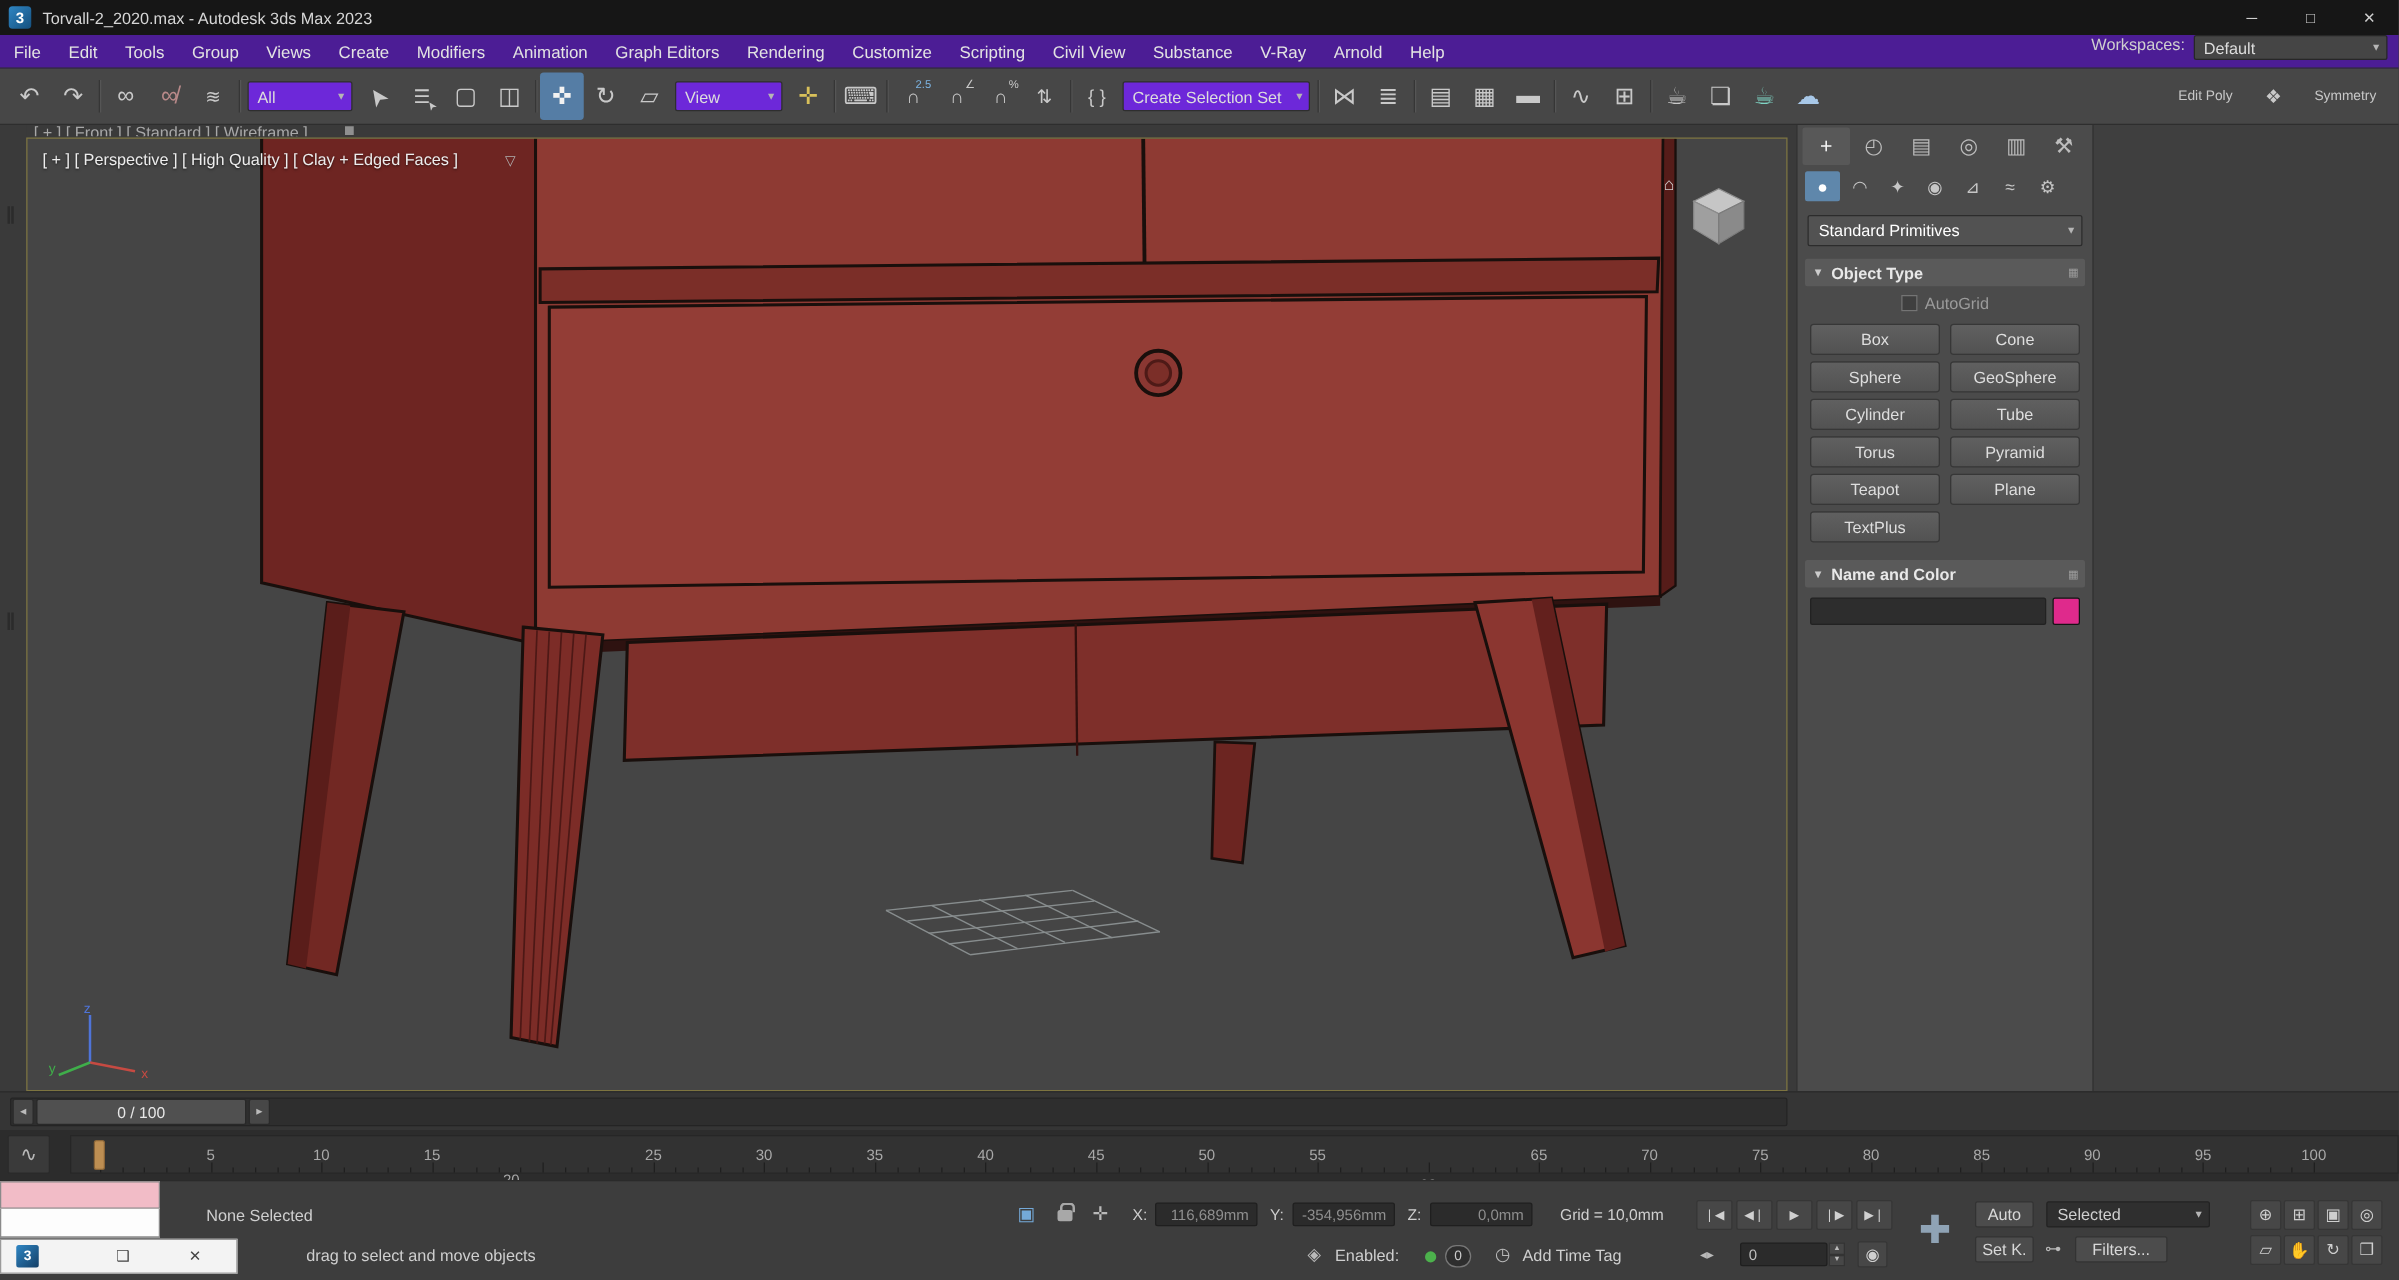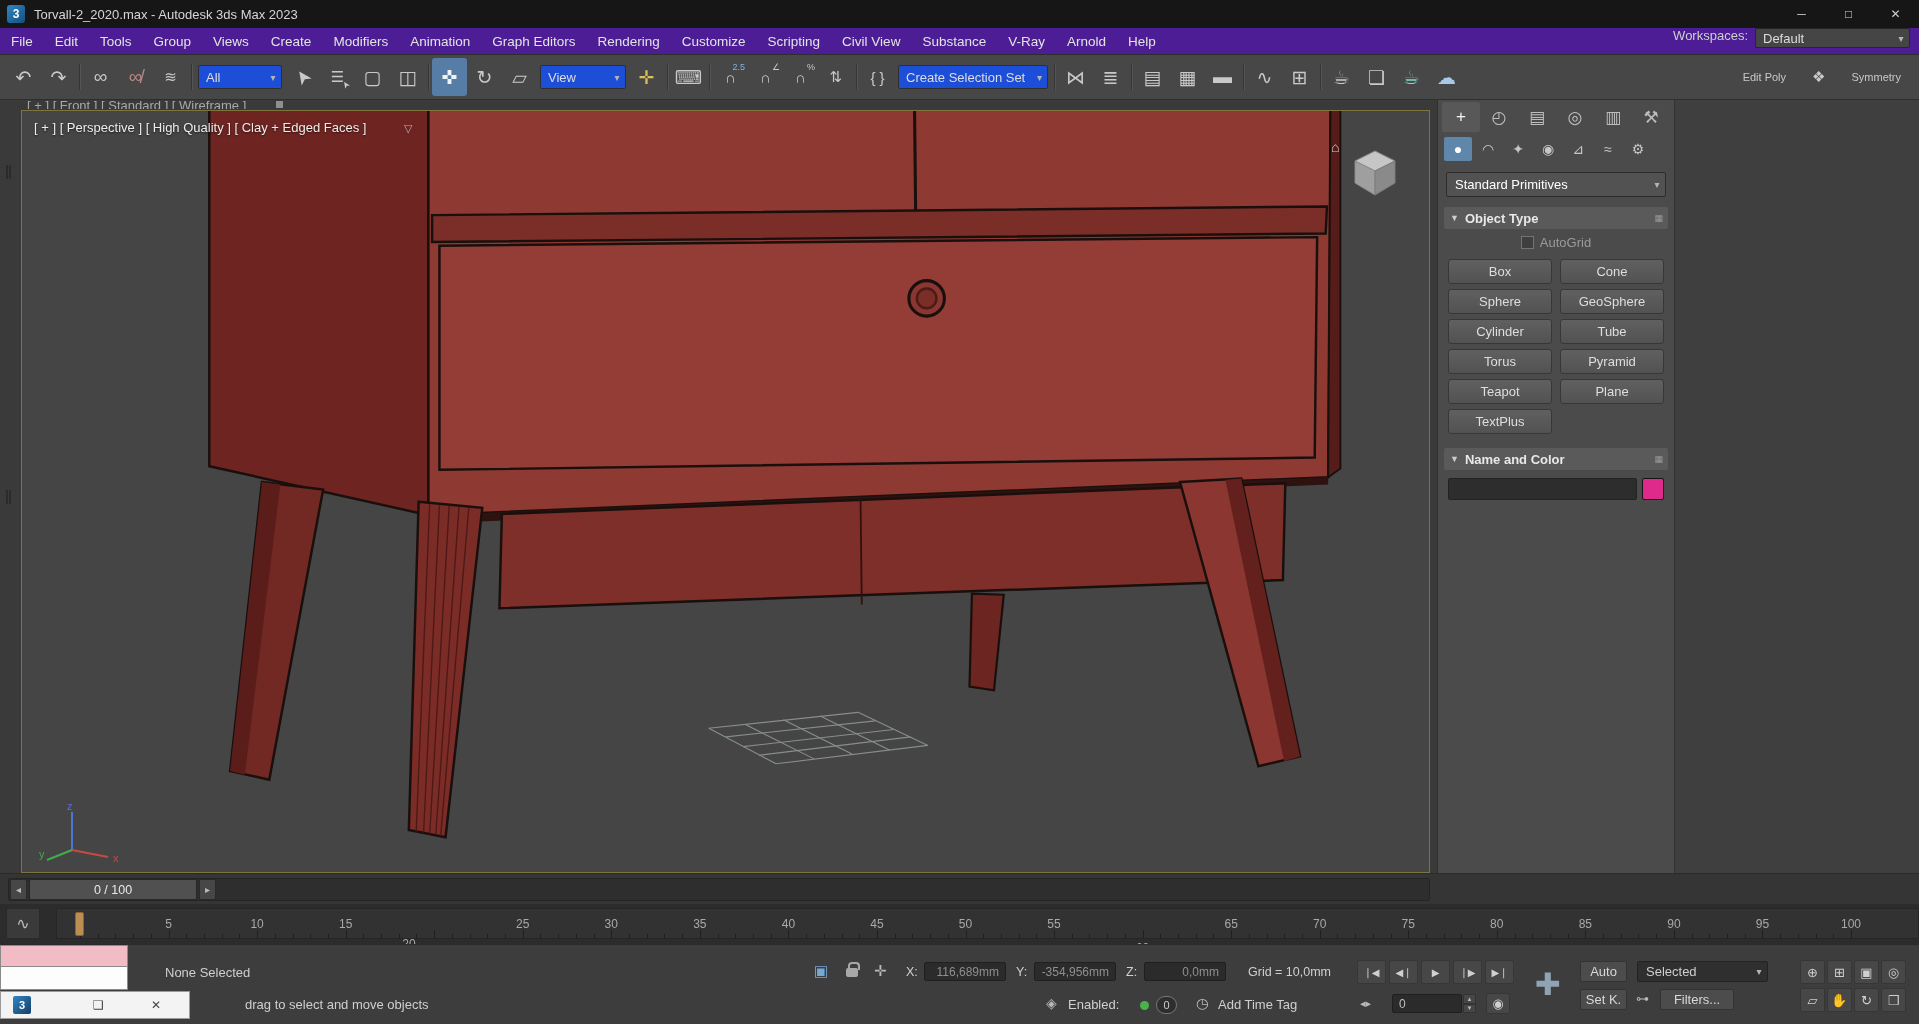--- a/index.html
+++ b/index.html
@@ -38,21 +38,21 @@
   .toolbar { position:absolute; left:0; top:55px; width:1919px; height:45px;
     background:#474747; border-bottom:1px solid #2e2e2e; display:flex; align-items:center;
     padding-left:6px; }
   .tbi { width:35px; height:38px; display:flex; align-items:center; justify-content:center;
     color:#c9c9c9; font-size:19px; position:relative; flex:0 0 auto; }
   .tbi.small { font-size:15px; }
   .tbi.active { background:#557da5; border-radius:3px; color:#f2f2f2; }
   .tb-sep { width:7px; height:30px; flex:0 0 auto; position:relative; }
   .tb-sep::before { content:""; position:absolute; left:3px; top:2px; width:1px; height:26px;
     background:#363636; box-shadow:1px 0 0 #555; }
-  .tb-dd { height:24px; background:#1d4ed8; border:1px solid #2e2e2e; border-radius:2px;
+  .tb-dd { height:24px; background:#6d28d9; border:1px solid #2e2e2e; border-radius:2px;
     display:flex; align-items:center; font-size:13px; color:#ddd; margin:0 3px; flex:0 0 auto; }
   .tb-dd .val { flex:1; padding:0 7px; white-space:nowrap; }
   .cursor-glyph { display:inline-block; transform:rotate(-125deg); }
   .sup-lbl { position:absolute; right:3px; top:4px; font-size:9px; color:#7cb4e2; }
   .sup-lbl.gray { color:#c9c9c9; }
   .tb-right { margin-left:auto; display:flex; align-items:center; gap:26px; padding-right:18px; }
   .tb-right .txt { font-size:11px; color:#c8c8c8; white-space:nowrap; }
   .mini-cursor { position:absolute; right:5px; bottom:6px; font-size:9px; transform:rotate(-125deg); }
 
   

